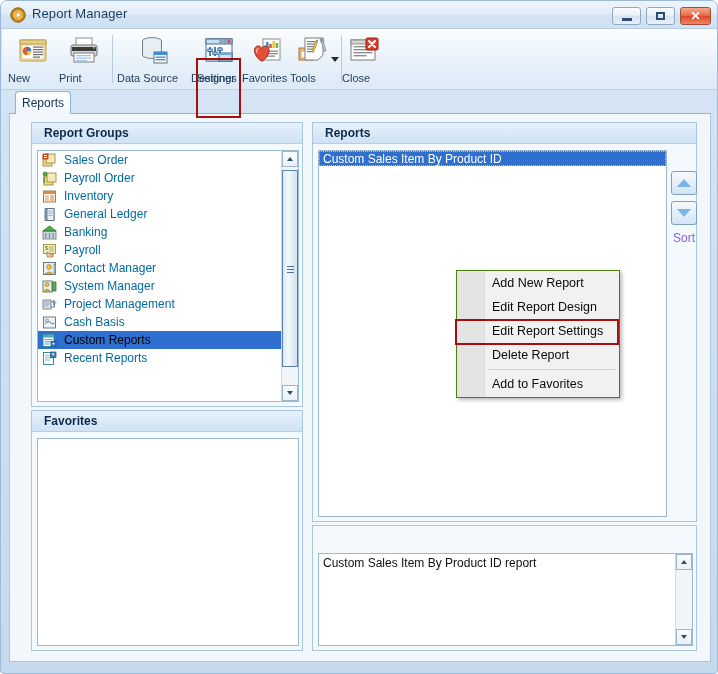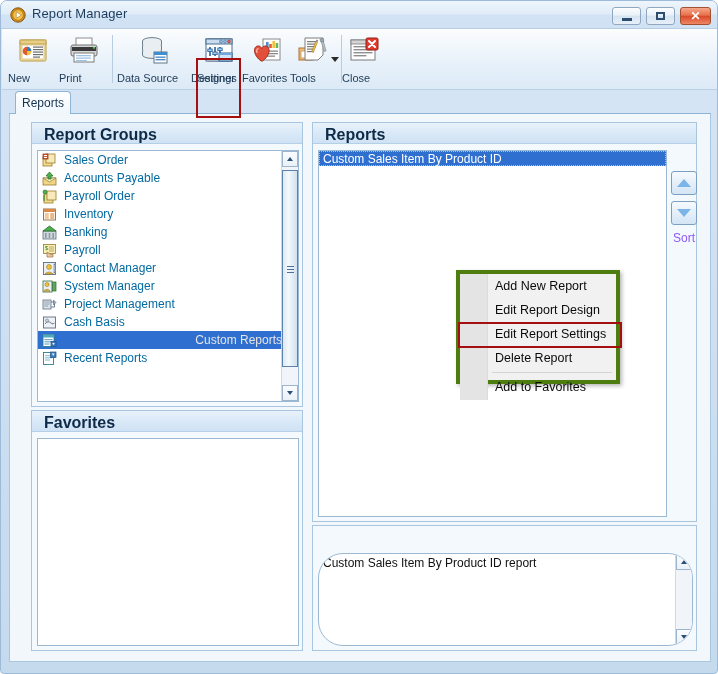--- a/index.html
+++ b/index.html
@@ -133,21 +133,21 @@
   .gbox {
     position: absolute;
     border: 1px solid #a9c6e0;
     background: #f4f9fd;
   }
   .ghead {
     position: absolute; left: 0; top: 0; right: 0;
     height: 21px;
     background: linear-gradient(to bottom, #e9f2fb 0%, #d9e9f7 50%, #cfe2f4 100%);
     border-bottom: 1px solid #b5cfe6;
-    font-weight: bold; font-size: 16px; color: #0e2a47;
+    font-weight: bold; font-size: 12px; color: #0e2a47;
     padding: 3px 0 0 12px;
   }
   .listarea {
     position: absolute;
     background: #ffffff;
     border: 1px solid #9cb9d4;
     overflow: hidden;
   }
 
   
@@ -158,22 +158,21 @@
     position: relative;
     height: 18px;
     line-height: 18px;
     padding-left: 26px;
     font-size: 12px;
     color: #0369a1;
     white-space: nowrap;
   }
   .lrow.sel {
     background: #2f6fd0;
-    color: #e5e5e5;
-    text-align: right;
+    color: #000000;
   }
   .lico {
     position: absolute; left: 4px; top: 2px;
     width: 15px; height: 15px;
   }
 
   
   .vscroll {
     position: absolute; right: 0; top: 0;
     width: 17px; bottom: 0;
@@ -241,33 +240,33 @@
     width: 0; height: 0; margin-left: -7px; margin-top: -4px;
     border-left: 7px solid transparent;
     border-right: 7px solid transparent;
   }
   .sorttri.u { border-bottom: 8px solid #7ab4e8; }
   .sorttri.d { border-top: 8px solid #7ab4e8; }
   #sortlabel { font-size: 12px; color: #8b5cf6; margin-top: 2px; }
 
   
   #box-desc { left: 302px; top: 411px; width: 385px; height: 126px; }
-  #desc-area { left: 5px; top: 27px; width: 375px; height: 93px; border-radius: 25px; }
+  #desc-area { left: 5px; top: 27px; width: 375px; height: 93px; }
   #desc-text {
     position: absolute; left: 4px; top: 2px;
     font-size: 12px; color: #101010;
   }
 
   
   #ctxmenu {
     position: absolute;
     left: 446px; top: 156px;
-    width: 164px; height: 114px;
+    width: 164px; height: 128px;
     background: #f1f1f1;
-    border: 4px solid #4d7c0f;
+    border: 1px solid #4d7c0f;
     box-shadow: 2px 2px 4px rgba(0,0,0,.28);
     z-index: 50;
   }
   #ctx-gutter {
     position: absolute; left: 0; top: 0;
     width: 28px; height: 126px;
     background: #e4e4e4;
     border-right: 1px solid #dcdcdc;
   }
   .ctxitem {
@@ -518,48 +517,52 @@
                   <rect x="1" y="1" width="5" height="5" fill="#e05a2b" stroke="#8c2f14" stroke-width=".7"></rect>
                   <rect x="2" y="2" width="3" height="1" fill="#fff"></rect>
                   <rect x="2" y="4" width="3" height="1" fill="#fff"></rect>
                 </svg>
             </span>
             <span>Sales Order</span>
           </div>
           <div class="lrow">
             <span class="lico">
               <svg width="15" height="15" viewBox="0 0 15 15">
-                  <rect x="1" y="7" width="13" height="7" fill="#f0d585" stroke="#9a7d2e" stroke-width=".8"></rect>
-                  <polygon points="1,7 7.5,11 14,7" fill="#f8ecc4" stroke="#9a7d2e" stroke-width=".7"></polygon>
-                  <path d="M7.5 1 L11 5 H9 V8 H6 V5 H4 Z" fill="#4fae4f" stroke="#226c22" stroke-width=".7"></path>
-                </svg>
-            </span>
-            <span>Accounts Payable</span>
-          </div>
-          <div class="lrow">
-            <span class="lico">
-              <svg width="15" height="15" viewBox="0 0 15 15">
                   <rect x="2" y="5" width="9" height="9" fill="#f2d98d" stroke="#9a7d2e" stroke-width=".8"></rect>
                   <rect x="5" y="2" width="9" height="9" fill="#f7e9b8" stroke="#9a7d2e" stroke-width=".8"></rect>
                   <circle cx="3" cy="3" r="2" fill="#4fae4f" stroke="#226c22" stroke-width=".6"></circle>
                   <path d="M2 6 L2 12" stroke="#2f8f2f" stroke-width="1.2"></path>
                 </svg>
             </span>
             <span>Payroll Order</span>
           </div>
           <div class="lrow">
             <span class="lico">
               <svg width="15" height="15" viewBox="0 0 15 15">
                   <rect x="1.5" y="2" width="12" height="11" fill="#ffffff" stroke="#8a6a3a" stroke-width=".9"></rect>
                   <rect x="1.5" y="2" width="12" height="3" fill="#d98a4a"></rect>
                   <rect x="2.8" y="6" width="4" height="6" fill="#f0c9a0"></rect>
                   <rect x="8.2" y="6" width="4" height="6" fill="#e8b887"></rect>
                 </svg>
             </span>
             <span>Inventory</span>
+          </div>
+          <div class="lrow">
+            <span class="lico">
+              <svg width="15" height="15" viewBox="0 0 15 15">
+                  <path d="M3 1.5 h9 v12 h-9 Z" fill="#8fa7bd" stroke="#4f657a" stroke-width=".8"></path>
+                  <path d="M5 1.5 h7 v12 h-7 Z" fill="#e8eef4" stroke="#4f657a" stroke-width=".8"></path>
+                  <g stroke="#7f95a8" stroke-width=".7">
+                    <line x1="6.3" y1="4" x2="10.7" y2="4"></line>
+                    <line x1="6.3" y1="6.2" x2="10.7" y2="6.2"></line>
+                    <line x1="6.3" y1="8.4" x2="10.7" y2="8.4"></line>
+                  </g>
+                </svg>
+            </span>
+            <span>General Ledger</span>
           </div>
           <div class="lrow">
             <span class="lico">
               <svg width="15" height="15" viewBox="0 0 15 15">
                   <rect x="1" y="6" width="13" height="8" fill="#cfd8de" stroke="#5e7080" stroke-width=".8"></rect>
                   <polygon points="7.5,1 14,6 1,6" fill="#4fae4f" stroke="#226c22" stroke-width=".8"></polygon>
                   <g fill="#8b9aa6">
                     <rect x="3" y="8" width="1.6" height="5"></rect>
                     <rect x="6.7" y="8" width="1.6" height="5"></rect>
                     <rect x="10.4" y="8" width="1.6" height="5"></rect>

